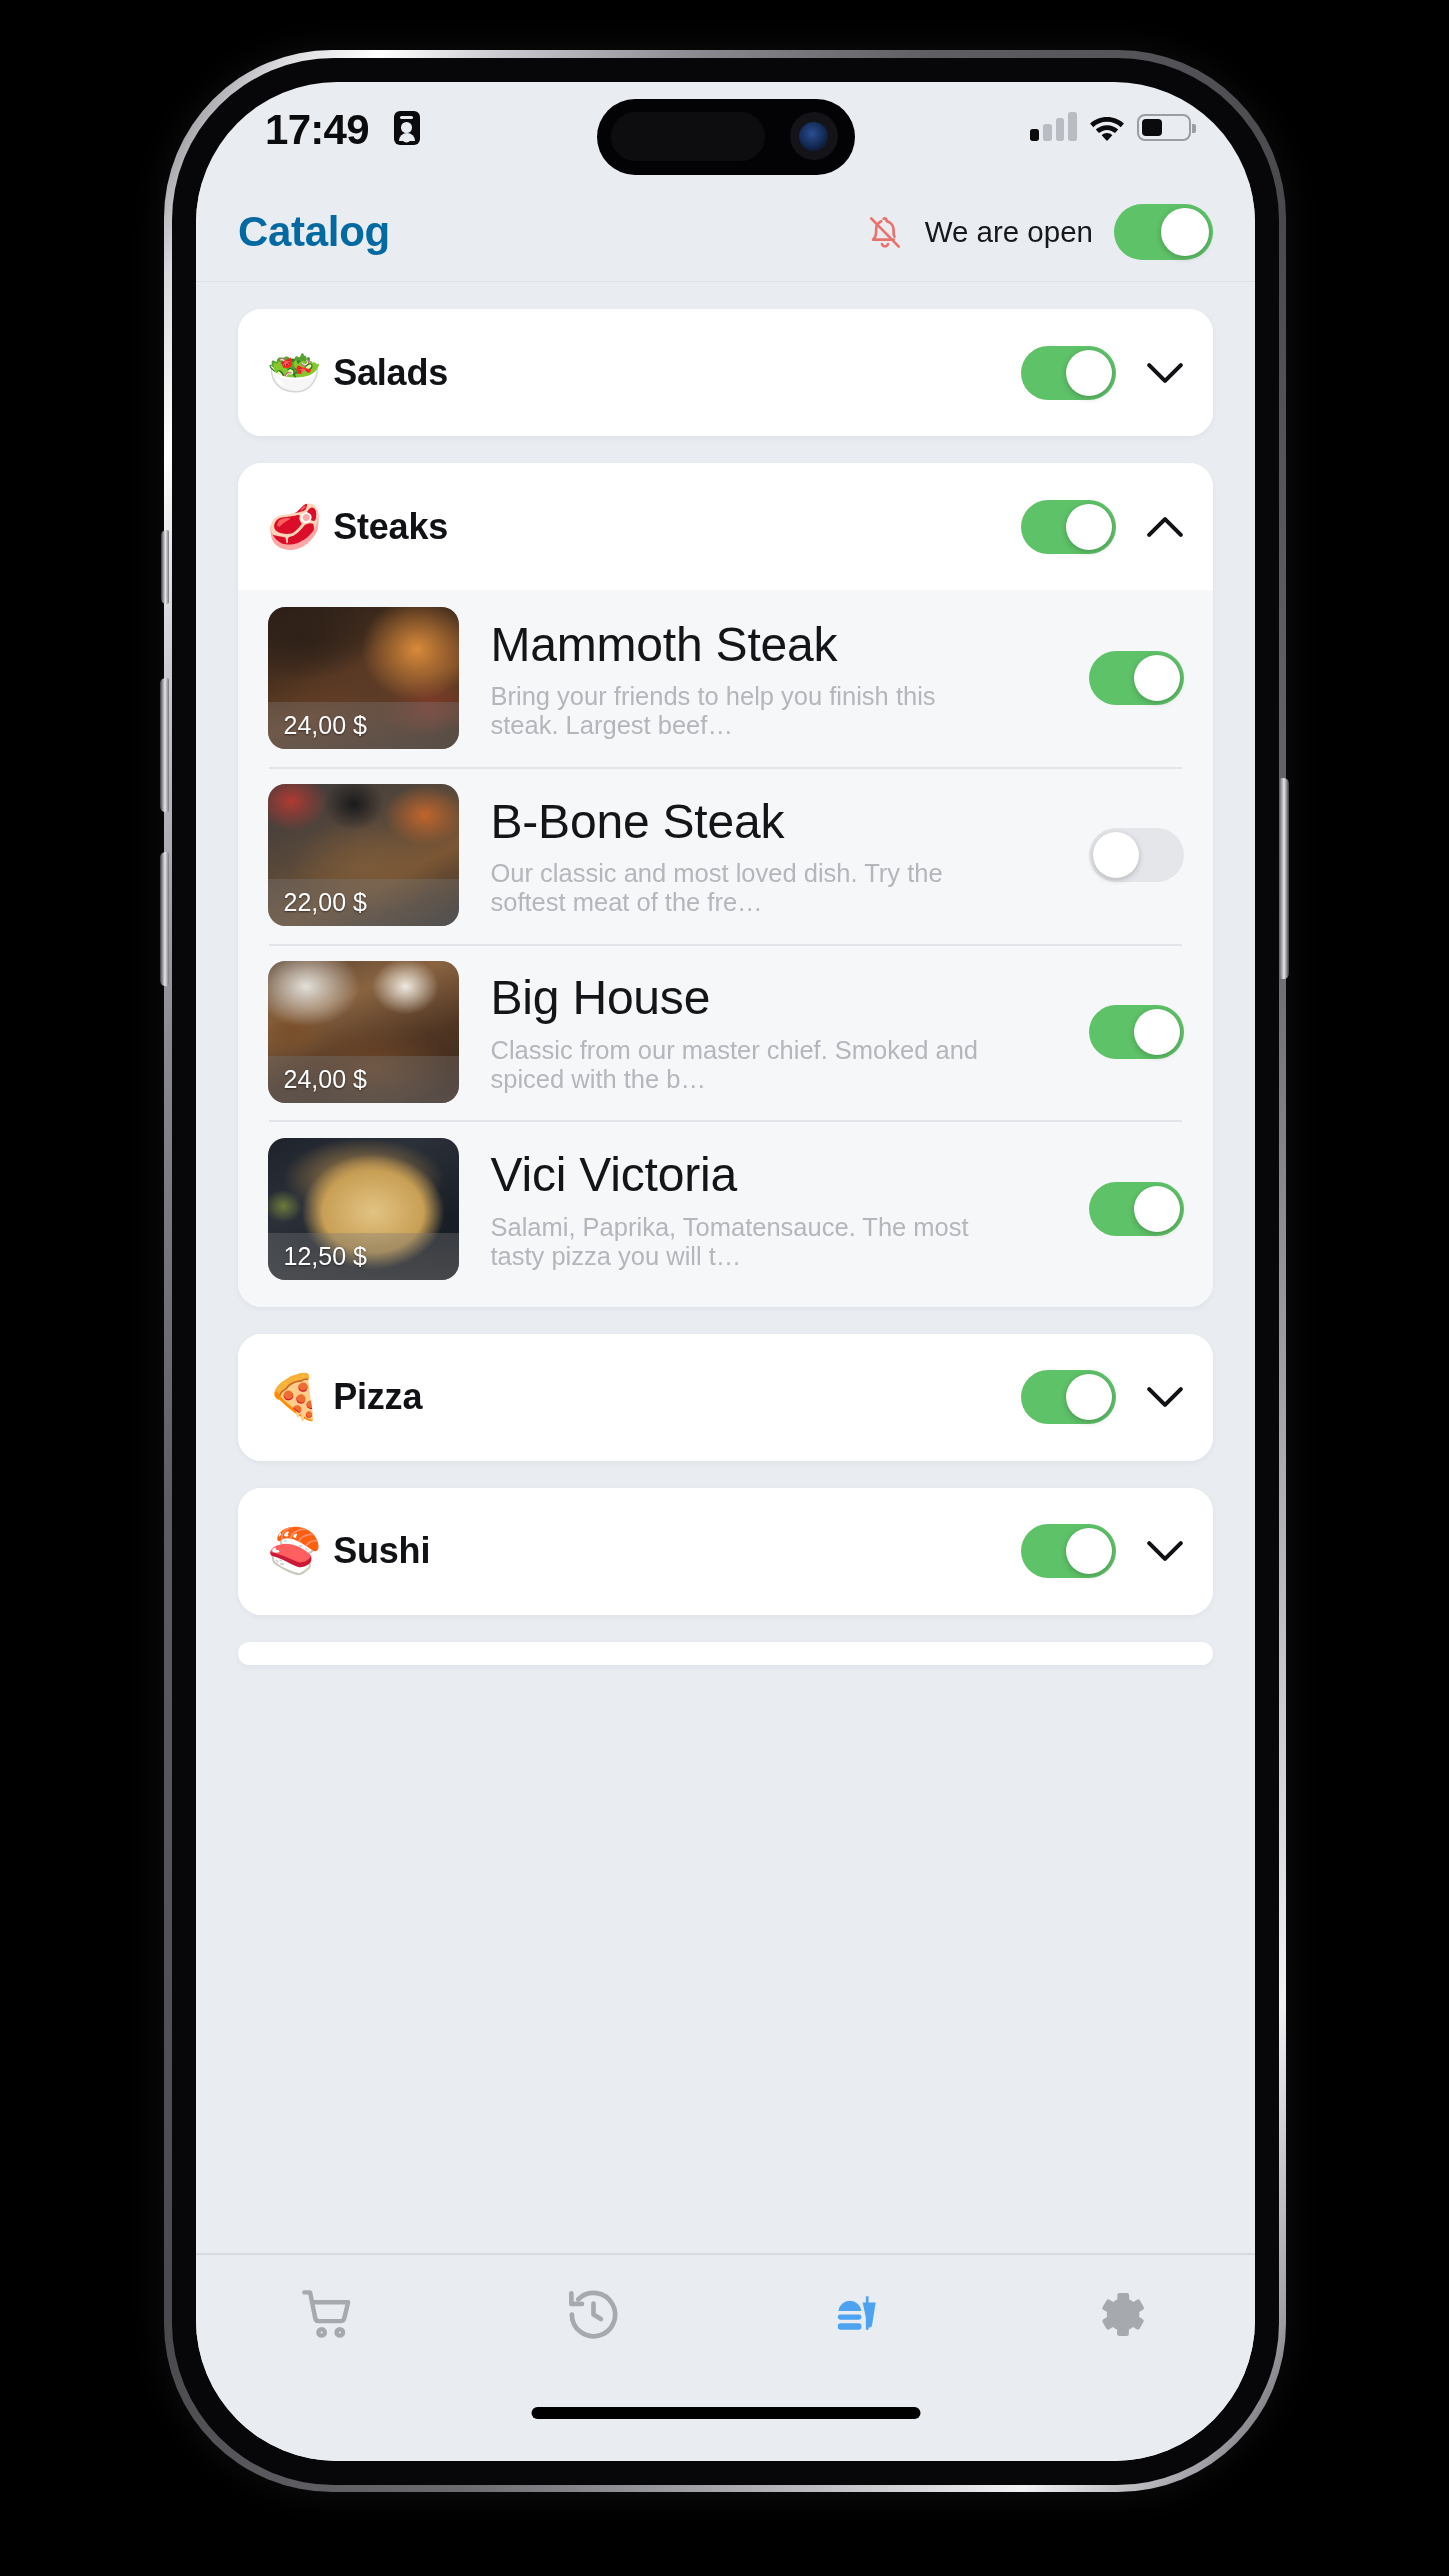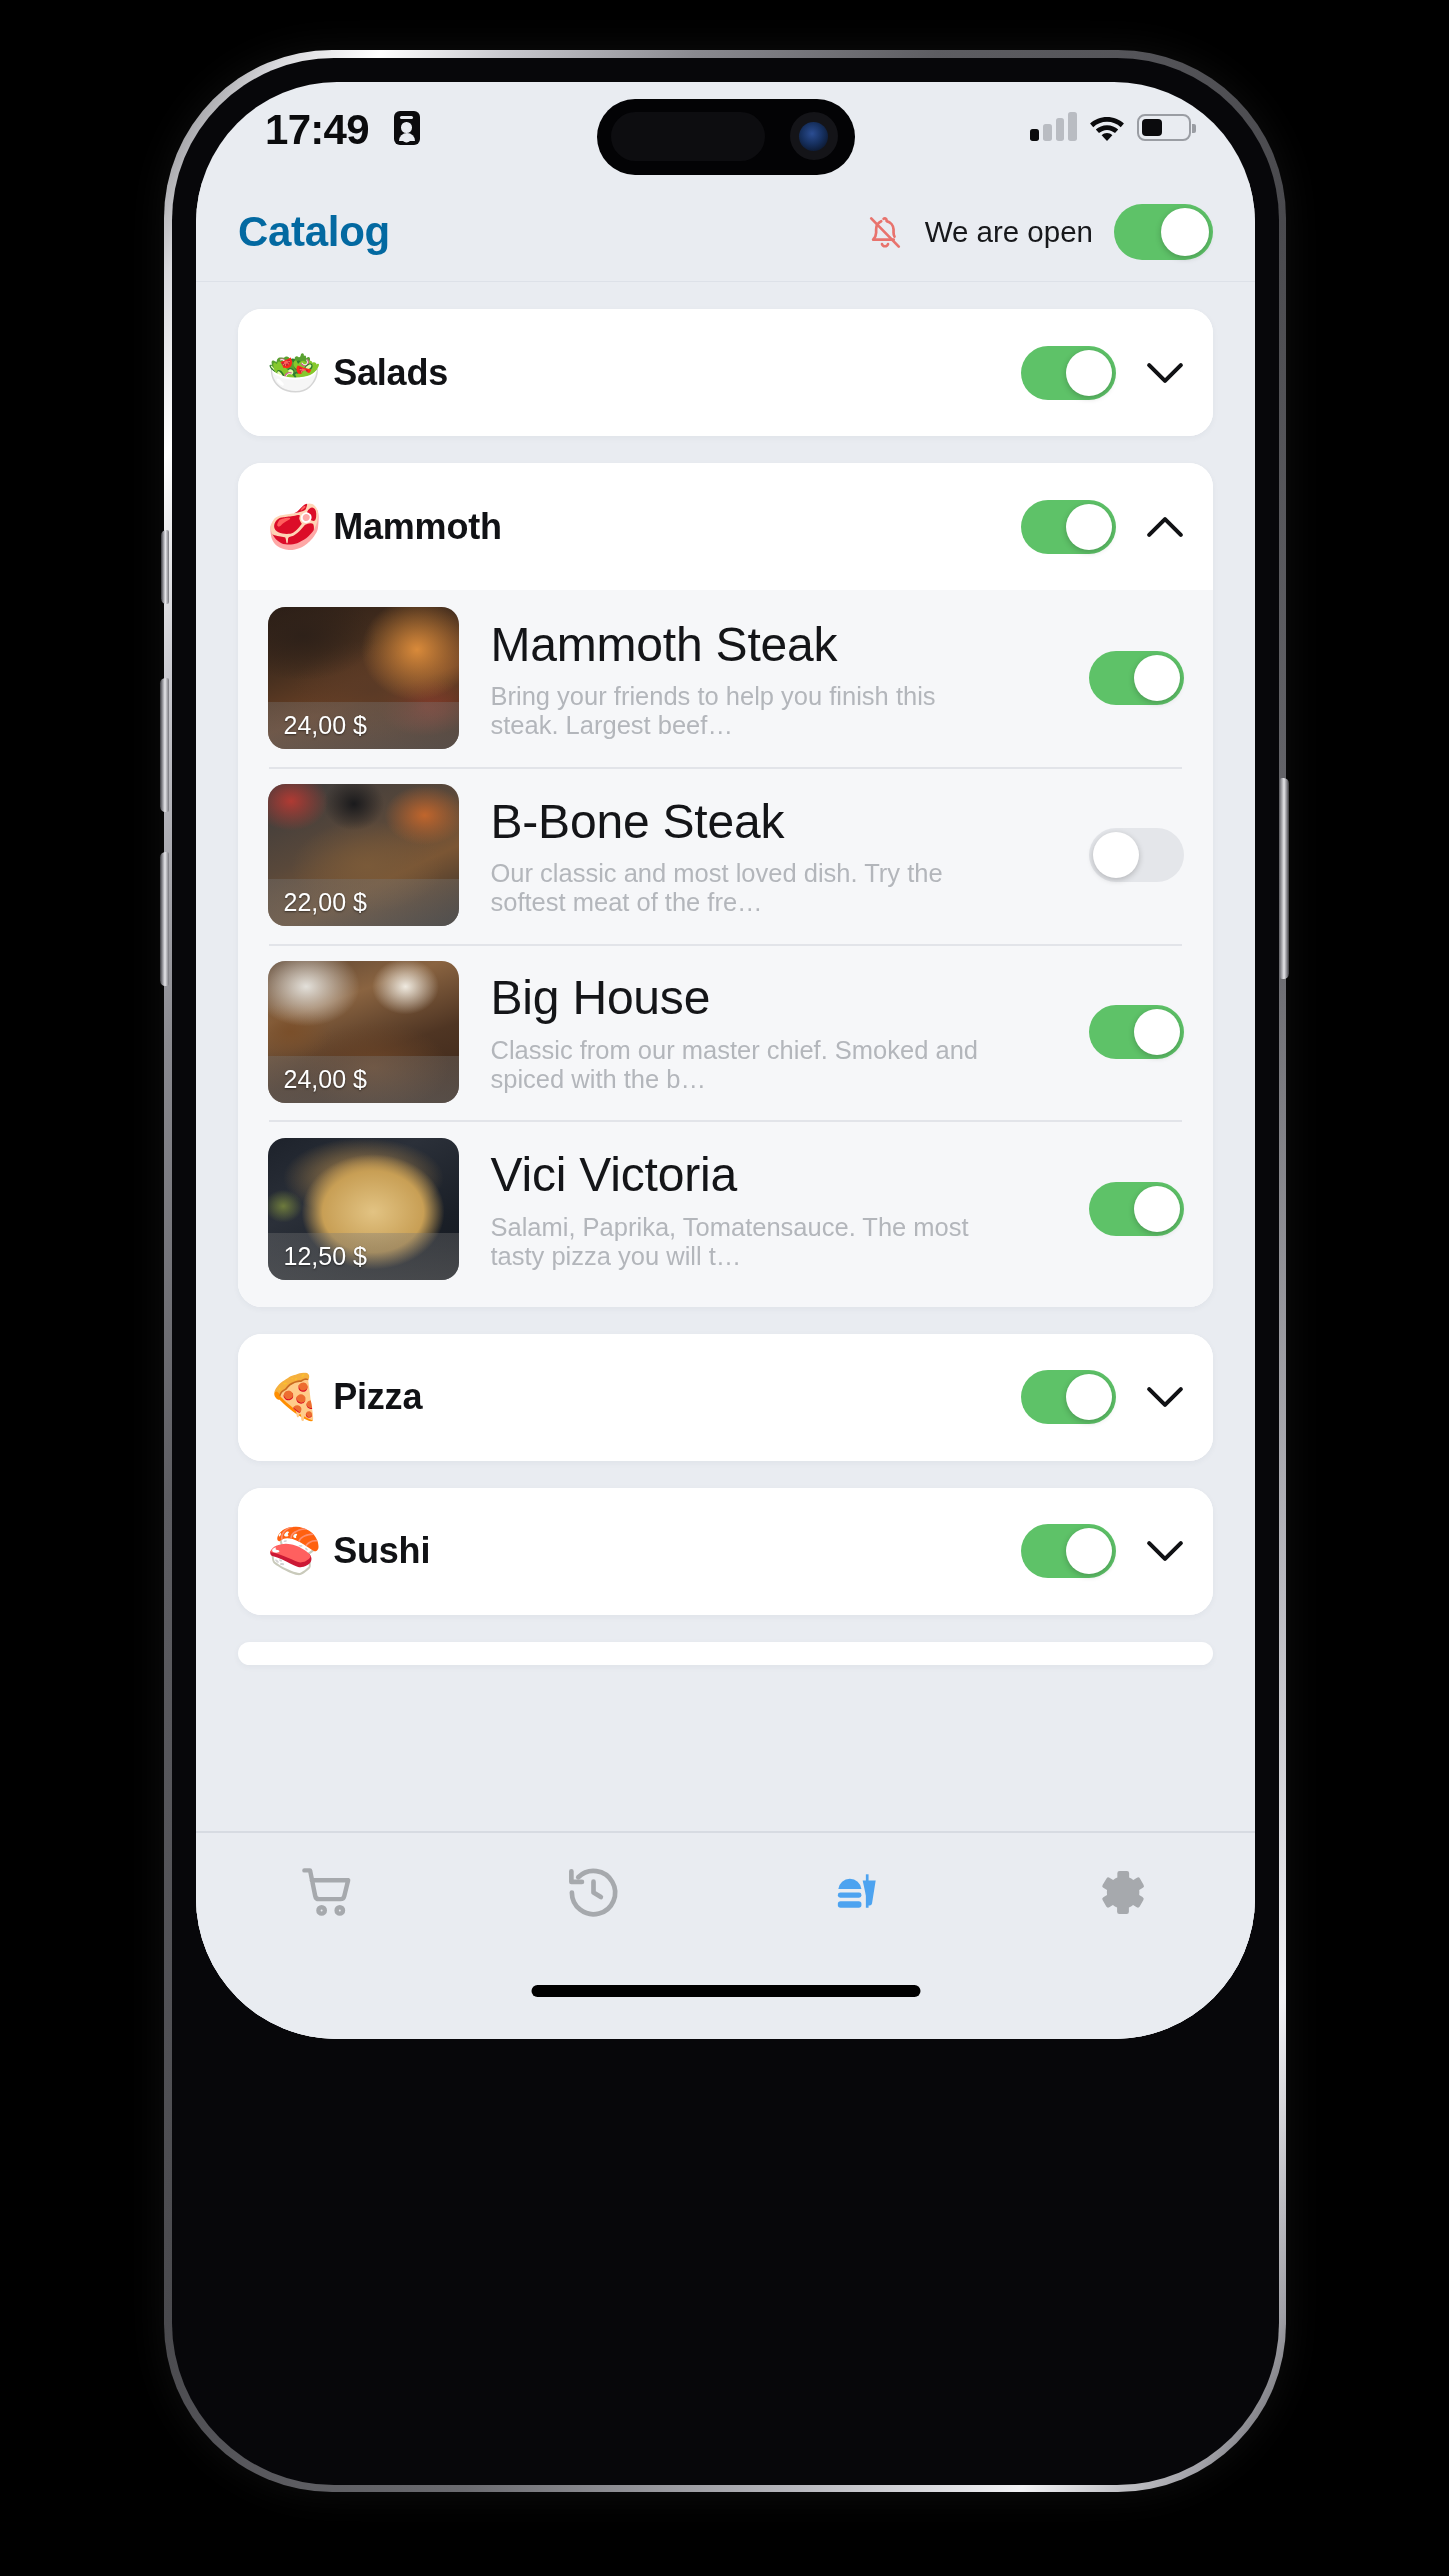--- a/index.html
+++ b/index.html
@@ -27,21 +27,21 @@
   .phone-bezel {
     position: absolute;
     left: 172px; top: 58px;
     width: 1107px; height: 2427px;
     border-radius: 162px;
     background: #07070a;
   }
   .phone-screen {
     position: absolute;
     left: 196px; top: 82px;
-    width: 1059px; height: 1957px;
+    width: 1059px; height: 2379px;
     border-radius: 141px;
     background: #e9ecf1;
     overflow: hidden;
   }
 
   
   .side-btn {
     position: absolute; background:
       linear-gradient(90deg,#3b3b40 0%, #a9a9af 35%, #e6e6ea 55%, #76767c 100%);
     border-radius: 4px;
@@ -289,21 +289,21 @@
             <svg class="chev" viewBox="0 0 24 14">
               <path d="M2 2l10 10L22 2" fill="none" stroke="#111215" stroke-width="2.6" stroke-linecap="round" stroke-linejoin="round"></path>
             </svg>
           </div>
         </div>
       </div>
 
       <div class="card">
         <div class="cat-row">
           <div class="cat-emoji">🥩</div>
-          <div class="cat-name">Mammoth</div>
+          <div class="cat-name">Steaks</div>
           <div class="cat-right">
             <div class="toggle md on">
               <div class="knob"></div>
             </div>
             <svg class="chev" viewBox="0 0 24 14">
               <path d="M2 12L12 2l10 10" fill="none" stroke="#111215" stroke-width="2.6" stroke-linecap="round" stroke-linejoin="round"></path>
             </svg>
           </div>
         </div>
 

